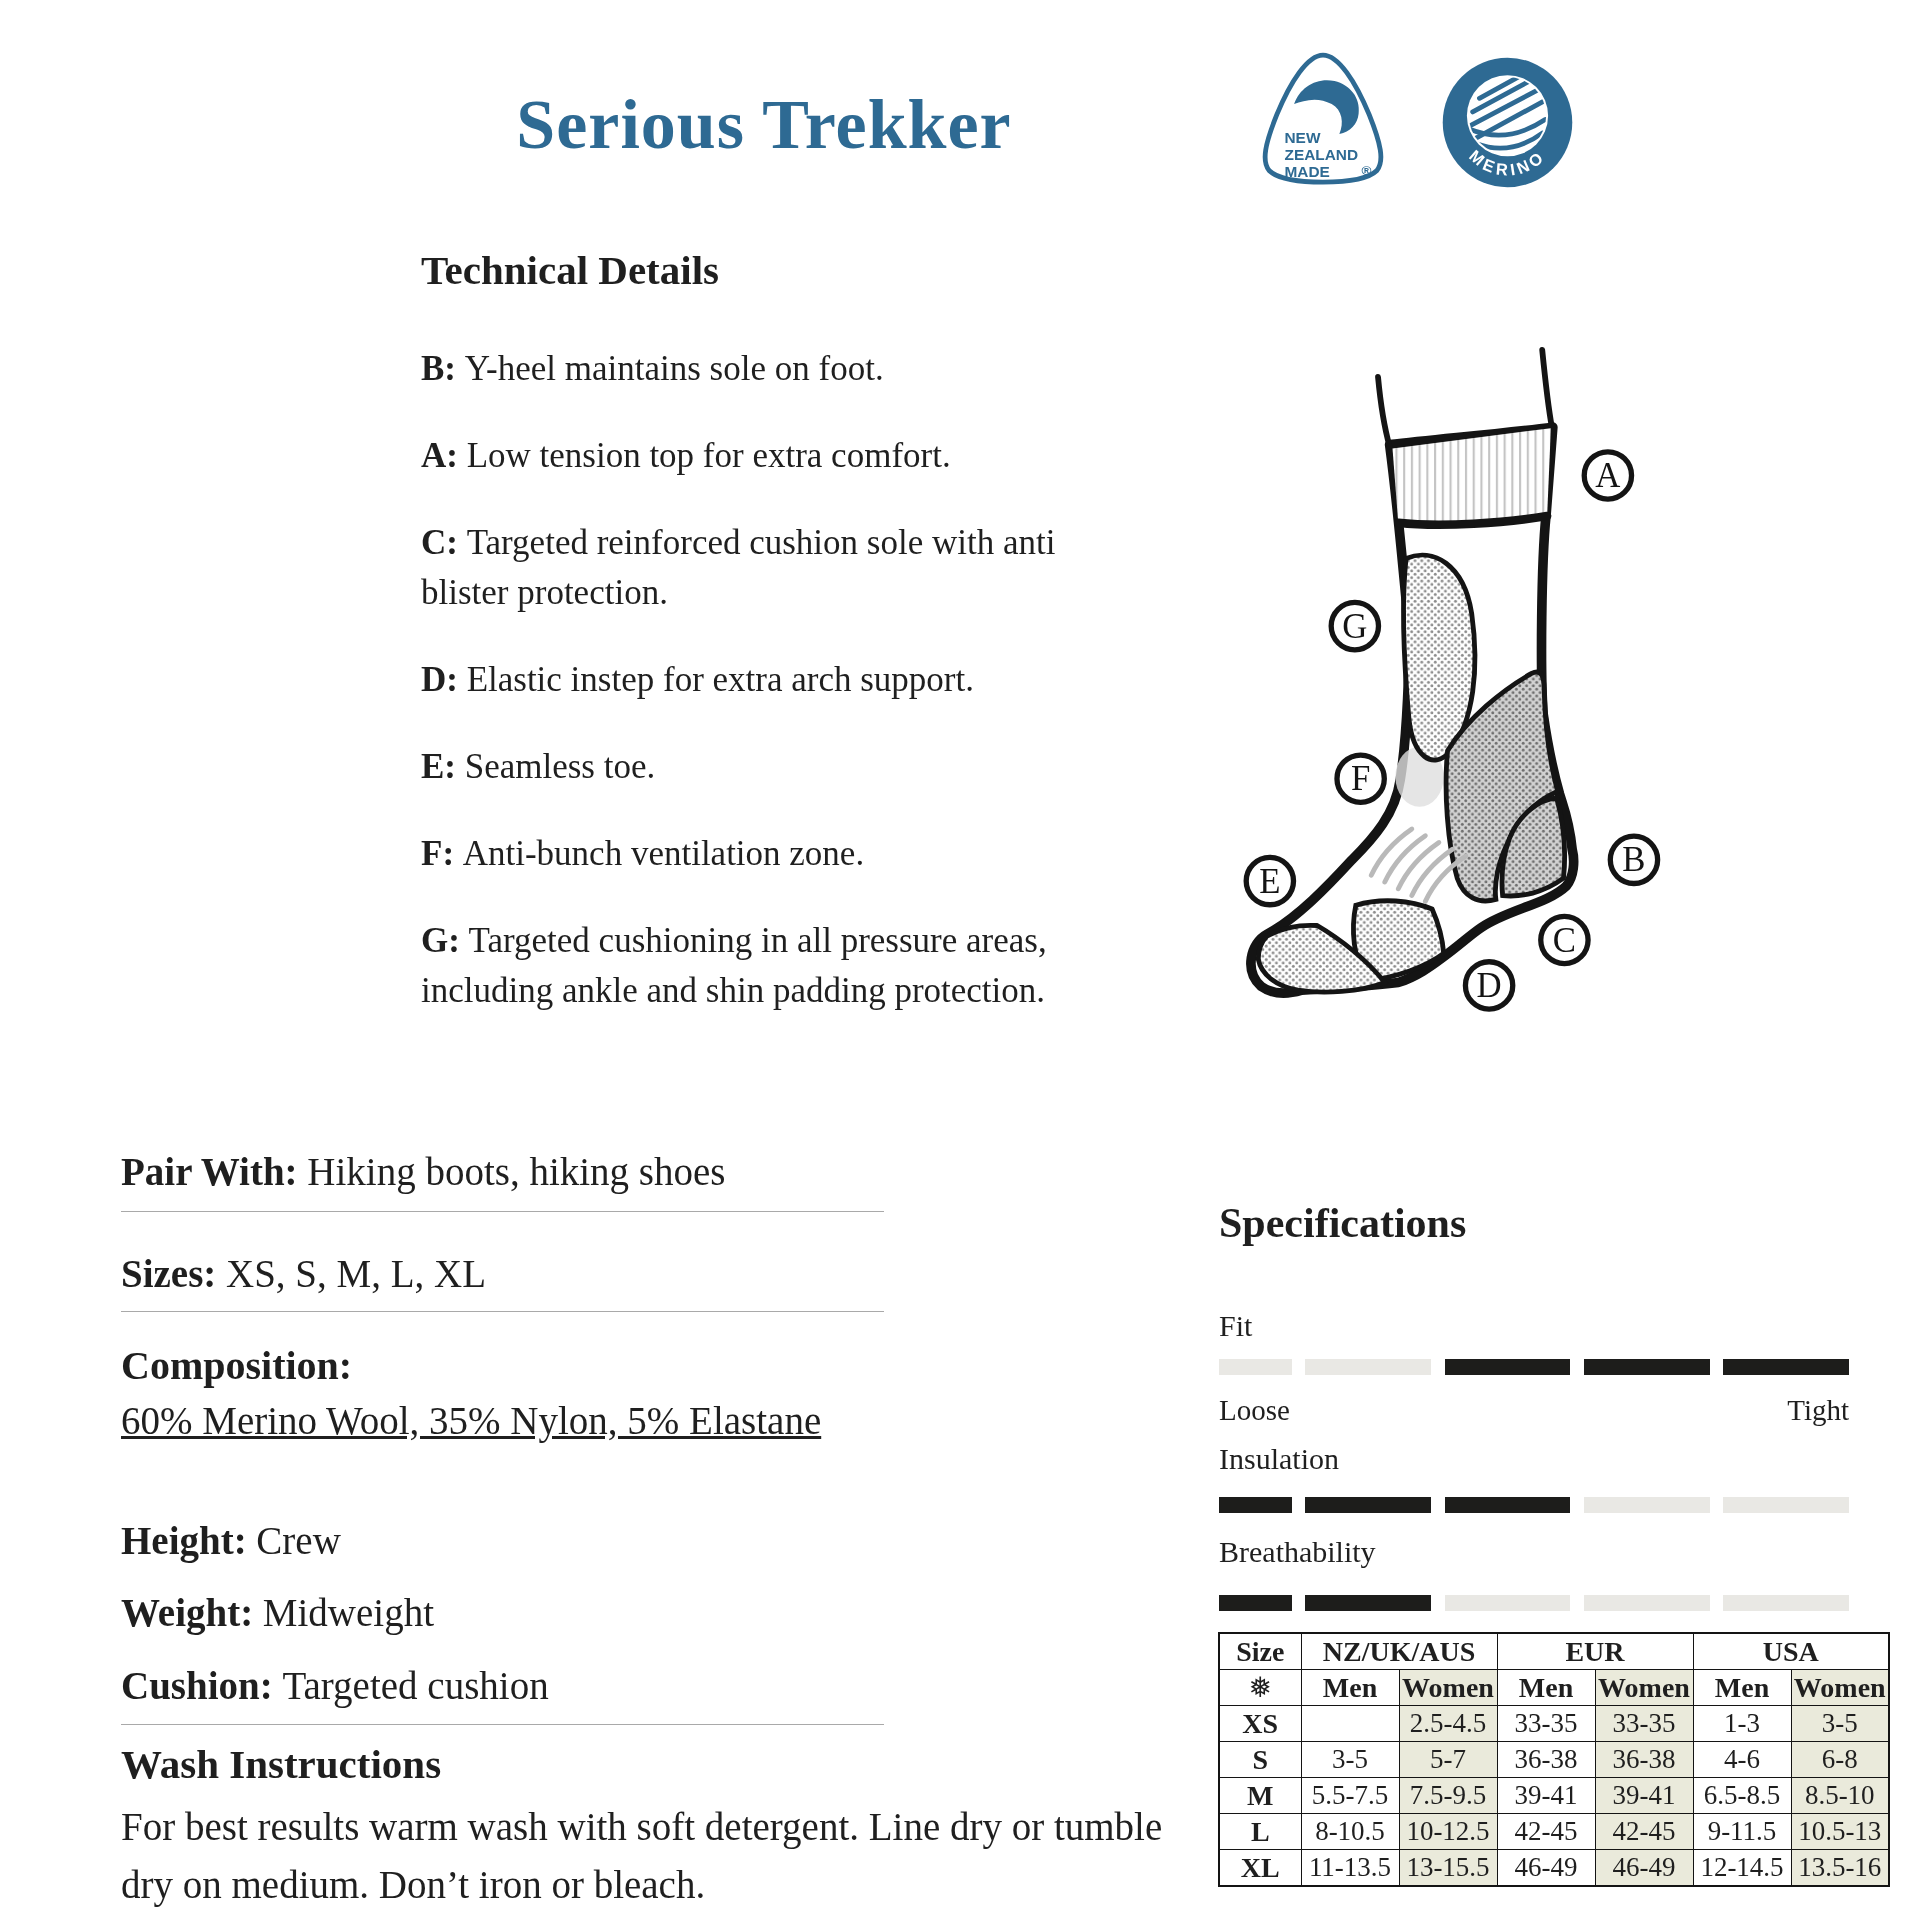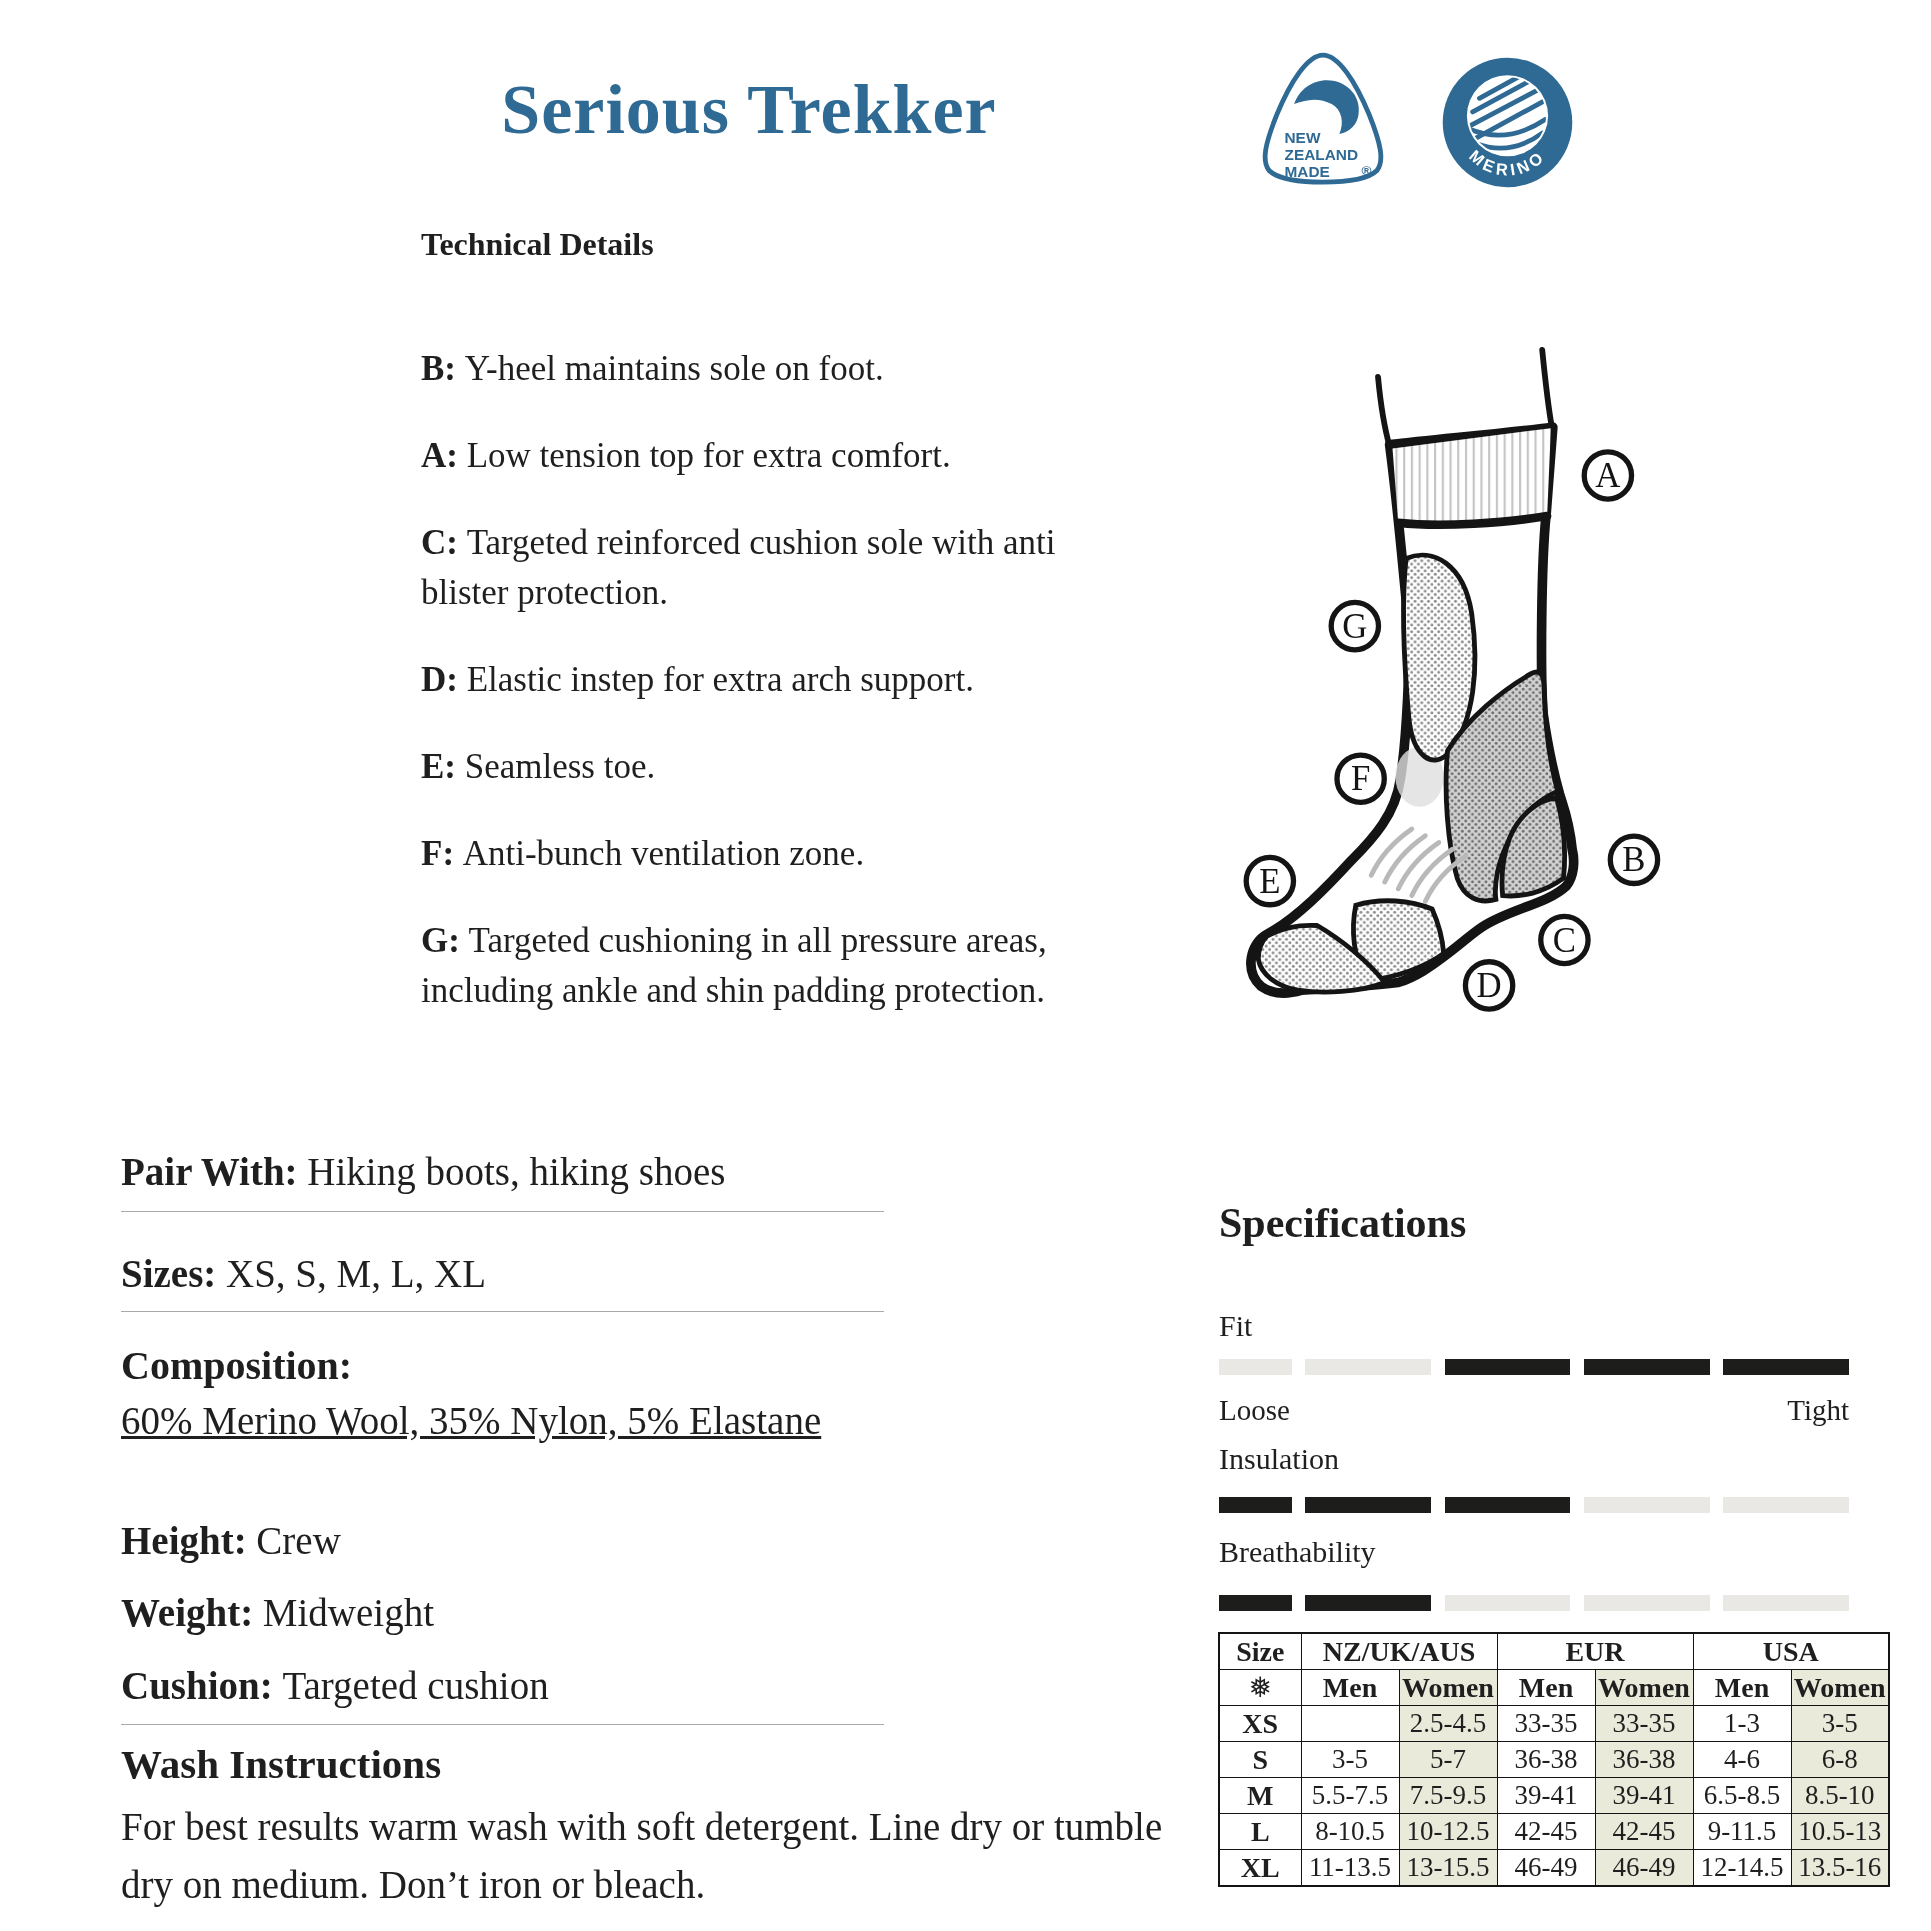--- a/index.html
+++ b/index.html
@@ -1,26 +1,26 @@
 <!DOCTYPE html>
 <html><head>
 <meta charset="utf-8">
 <style>
   html,body{margin:0;padding:0;background:#fff;}
   .page{position:relative;width:1931px;height:1931px;background:#ffffff;overflow:hidden;
         font-family:"Liberation Serif","DejaVu Serif",serif;color:#1f1f1f;}
 
-  .title{position:absolute;left:406px;top:70px;width:686px;margin:0;text-align:center;
+  .title{position:absolute;left:406px;top:70px;width:686px;margin:15px;text-align:center;
          font-size:70px;font-weight:bold;color:#2e6a93;letter-spacing:1px;}
 
   .badge{position:absolute;}
   .badge-nz{left:1246px;top:50px;}
   .badge-merino{left:1435px;top:50px;}
 
-  .tech-heading{position:absolute;left:421px;top:226px;margin:0;font-size:32px;font-weight:bold;}
+  .tech-heading{position:absolute;left:421px;top:246px;margin:0;font-size:41px;font-weight:bold;}
   .tech-items{position:absolute;left:421px;top:344px;width:714px;}
   .tech-item{margin:0 0 37px 0;font-size:35px;line-height:50px;}
   .tech-item b{margin-right:8.7px;}
 
   .sock-svg{position:absolute;left:1207px;top:319px;}
 
   .field{position:absolute;left:121px;font-size:39px;}
   .field b{margin-right:9.7px;}
   .f-pair{top:1149px;}
   .f-sizes{top:1251px;}

